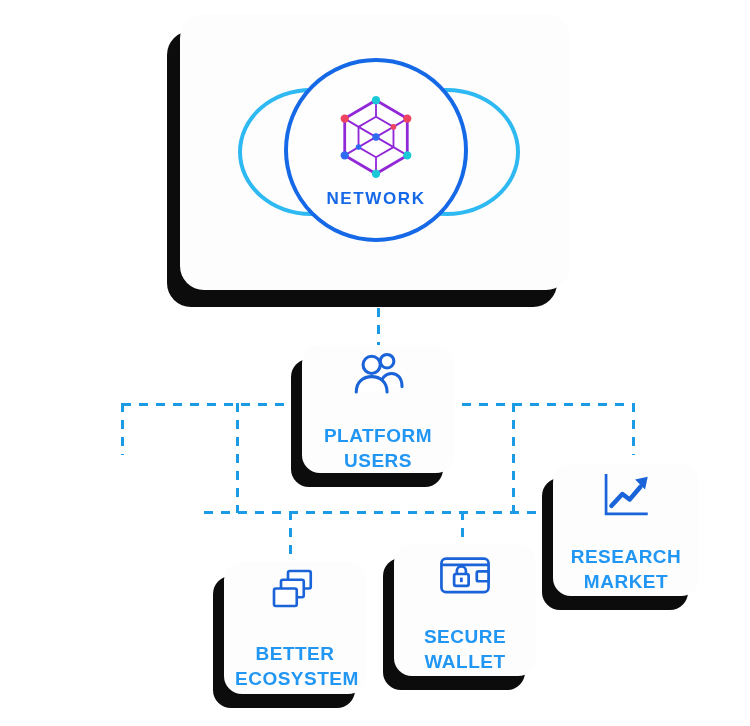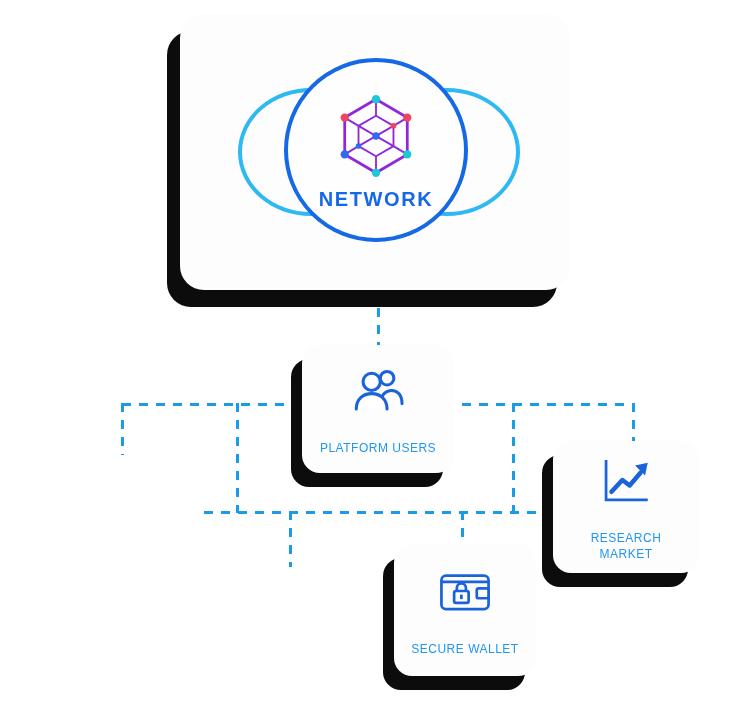--- a/index.html
+++ b/index.html
@@ -36,47 +36,47 @@
     display:flex;flex-direction:column;
     align-items:center;justify-content:center;
   }
   .main-card{
     left:180px;top:14px;width:390px;height:276px;
     border-radius:24px;
     box-shadow:-13px 17px 0 var(--shadow);
   }
   .node-label{
     margin-top:22px;
-    font-size:12px;font-weight:normal;
+    font-size:19px;font-weight:bold;
     letter-spacing:.5px;line-height:1.3;
     color:var(--accent);
     text-align:center;text-transform:uppercase;
     max-width:120px;
   }
   .icon{display:block;line-height:0;}
   
   .orbit{
     position:absolute;border:4px solid #2fb9f2;border-radius:50%;
   }
   .orbit-left{left:58px;top:74px;width:138px;height:120px;}
   .orbit-right{left:194px;top:74px;width:138px;height:120px;}
   .hub-circle{
     position:absolute;left:104px;top:44px;width:176px;height:176px;
     background:#fefeff;border:4px solid var(--deep);border-radius:50%;
     display:flex;flex-direction:column;align-items:center;justify-content:center;
   }
   .hub-label{
     margin-top:6px;
-    font-size:20px;font-weight:bold;letter-spacing:1.6px;
+    font-size:17px;font-weight:bold;letter-spacing:1.6px;
     color:var(--deep);text-transform:uppercase;
   }
   
   .node-platform{left:302px;top:345px;width:152px;height:128px;}
   .node-blockchain{left:57px;top:452px;width:146px;height:132px;}
-  .node-research{left:553px;top:441px;width:146px;height:132px;justify-content:center;}
+  .node-research{left:553px;top:464px;width:146px;height:132px;justify-content:center;}
   .node-ecosystem{left:224px;top:562px;width:142px;height:132px;}
   .node-wallet{left:394px;top:544px;width:142px;height:132px;}
 </style>
 </head>
 <body>
 
 <div class="canvas">
 
   <div class="v-line" style="left:377px;top:291px;height:54px;"></div>
   <div class="h-line" style="left:122px;top:403px;width:511px;"></div>
@@ -140,20 +140,32 @@
     <span class="icon">
       <svg width="58" height="58" viewBox="0 0 64 64">
         <path d="M10 10 V54 H56" fill="none" stroke="#1a63d8" stroke-width="3"></path>
         <path d="M16 45 L28 32 L36 38 L48 24" fill="none" stroke="#1a63d8" stroke-width="5" stroke-linecap="round" stroke-linejoin="round"></path>
         <path d="M42 16 L56 13 L53 27 Z" fill="#1a63d8"></path>
       </svg>
     </span>
     <span class="node-label">RESEARCH MARKET</span>
   </div>
 
+  <div class="card node-ecosystem">
+    <span class="icon">
+      <svg width="56" height="56" viewBox="0 0 64 64">
+        <g fill="#ffffff" stroke="#1a63d8" stroke-width="3">
+          <rect x="24" y="8" width="26" height="20" rx="2"></rect>
+          <rect x="16" y="18" width="26" height="20" rx="2"></rect>
+          <rect x="8" y="28" width="26" height="20" rx="2"></rect>
+        </g>
+      </svg>
+    </span>
+    <span class="node-label">BETTER ECOSYSTEM</span>
+  </div>
 
   <div class="card node-wallet">
     <span class="icon">
       <svg width="58" height="58" viewBox="0 0 64 64">
         <g fill="none" stroke="#1a63d8" stroke-width="3">
           <rect x="6" y="15" width="52" height="37" rx="5"></rect>
           <path d="M6 22 H58"></path>
           <rect x="45" y="29" width="13" height="11" rx="2" fill="#ffffff"></rect>
           <path d="M23 32 v-3.5 a5 5 0 0 1 10 0 V32"></path>
           <rect x="20" y="32" width="16" height="13" rx="2" fill="#ffffff"></rect>

